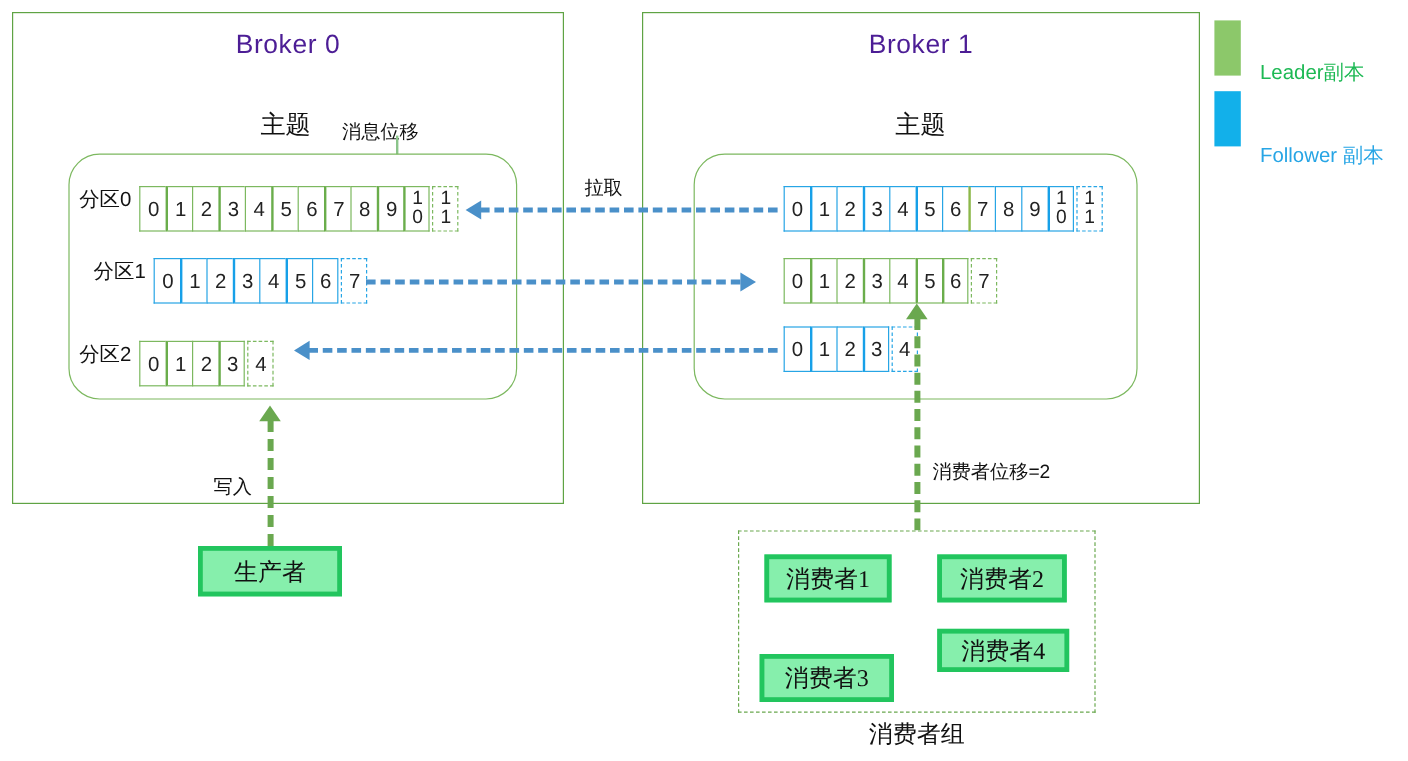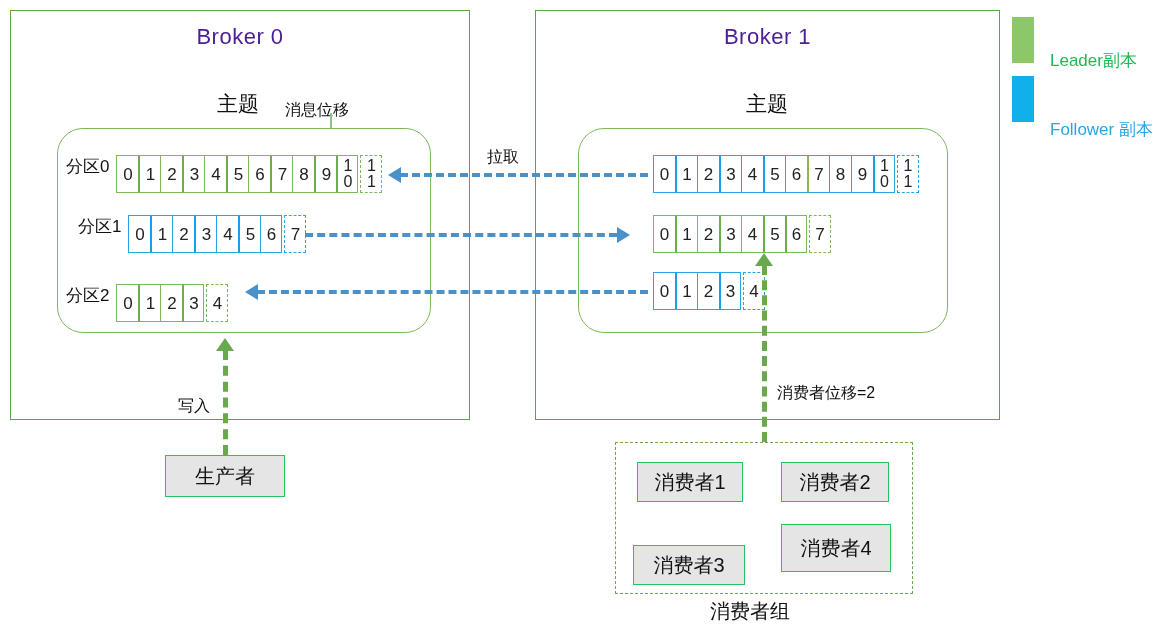--- a/index.html
+++ b/index.html
@@ -79,22 +79,22 @@
   }
   .arrowD{
     position:absolute;width:0;height:0;
     border-left:8px solid transparent;border-right:8px solid transparent;
     border-top:12px solid #8bc48a;
   }
   .greenline{position:absolute;width:0;border-left:2.5px solid #8bc48a;}
 
   
   .plainbox{
-    position:absolute;border:1px solid #22c55e;background:#e5e5e5;box-sizing:border-box;
-    display:flex;align-items:center;justify-content:center;font-size:20px;color:#111;
+    position:absolute;border:4px solid #22c55e;background:#86efac;box-sizing:border-box;
+    display:flex;align-items:center;justify-content:center;font-size:20px;color:#111;font-family:Liberation Serif, serif;
   }
   .cgroup{
     position:absolute;border:1.5px dashed #6aa84f;background:#fff;box-sizing:border-box;
   }
   .cgroup-label{
     position:absolute;text-align:center;font-size:20px;color:#111;width:100%;
   }
   
   .legend-sw{position:absolute;width:22px;height:46px;}
   .legend-tx{position:absolute;font-size:17px;white-space:nowrap;margin-top:21px;}
@@ -229,19 +229,19 @@
 <div class="plainbox" style="left:165px;top:455px;width:120px;height:42px;">生产者</div>
 
 <div class="arrowU" style="left:755px;top:253px;"></div>
 <div class="greendash" style="left:762px;top:265px;height:177px;"></div>
 <div class="lbl" style="left:777px;top:383px;">消费者位移=2</div>
 
 <div class="cgroup" style="left:615px;top:442px;width:298px;height:152px;"></div>
 <div class="plainbox" style="left:637px;top:462px;width:106px;height:40px;">消费者1</div>
 <div class="plainbox" style="left:781px;top:462px;width:108px;height:40px;">消费者2</div>
 <div class="plainbox" style="left:633px;top:524px;width:112px;height:40px;margin-top:21px;">消费者3</div>
-<div class="plainbox" style="left:781px;top:524px;width:110px;height:48px;">消费者4</div>
-<div class="cgroup-label" style="left:601px;top:598px;width:298px;font-family:Liberation Serif, serif;">消费者组</div>
+<div class="plainbox" style="left:781px;top:524px;width:110px;height:36px;">消费者4</div>
+<div class="cgroup-label" style="left:615px;top:598px;width:298px;font-family:Liberation Serif, serif;">消费者组</div>
 
 <div class="legend-sw" style="left:1012px;top:17px;background:#8cc86a;"></div>
 <div class="legend-tx" style="left:1050px;top:28px;color:#1db954;">Leader副本</div>
 <div class="legend-sw" style="left:1012px;top:76px;background:#12b0ea;"></div>
 <div class="legend-tx" style="left:1050px;top:97px;color:#27a5e5;">Follower 副本</div>
 
 </body></html>

